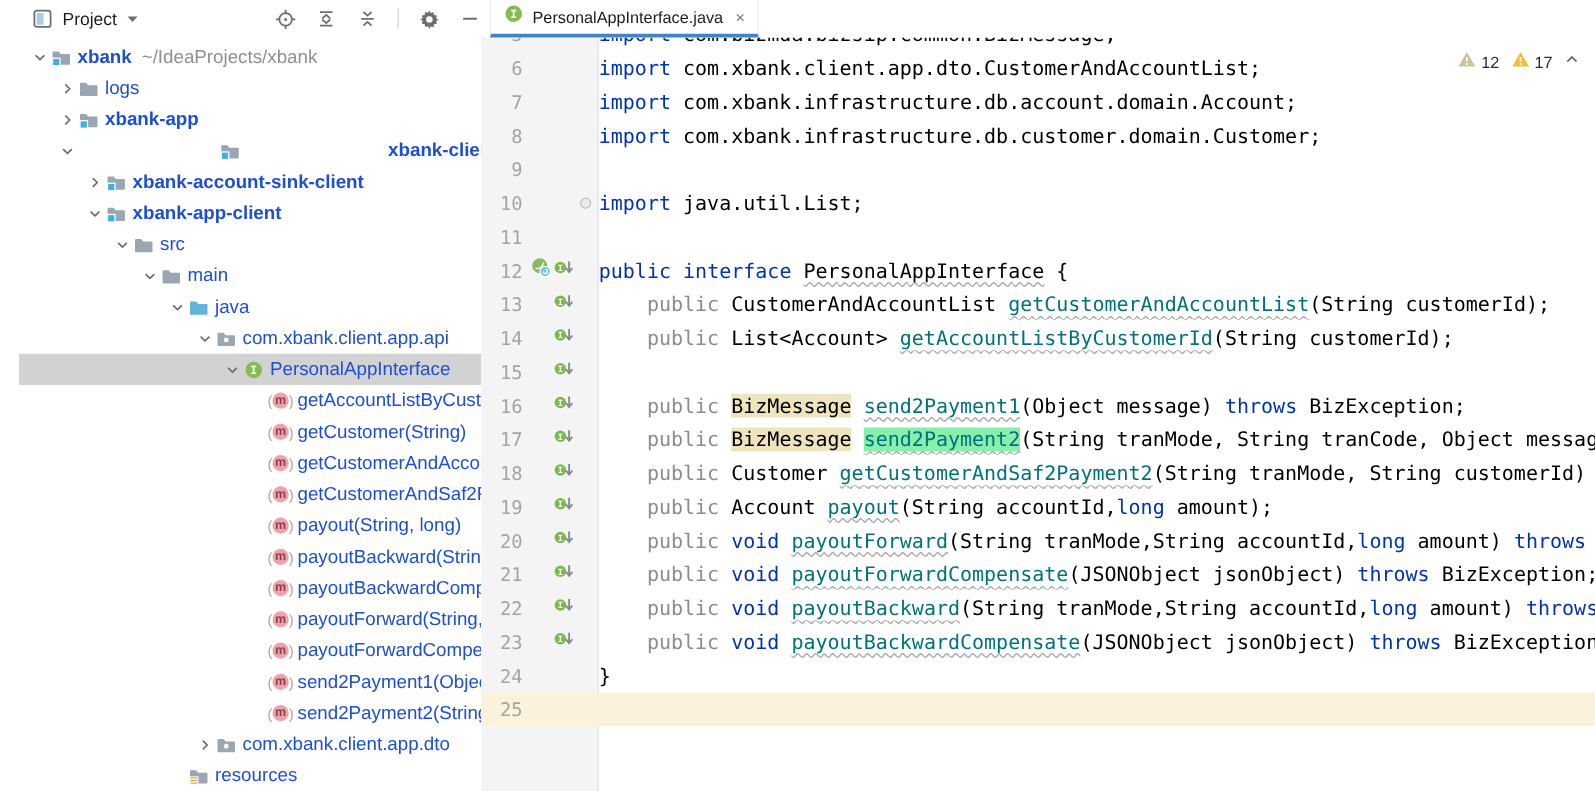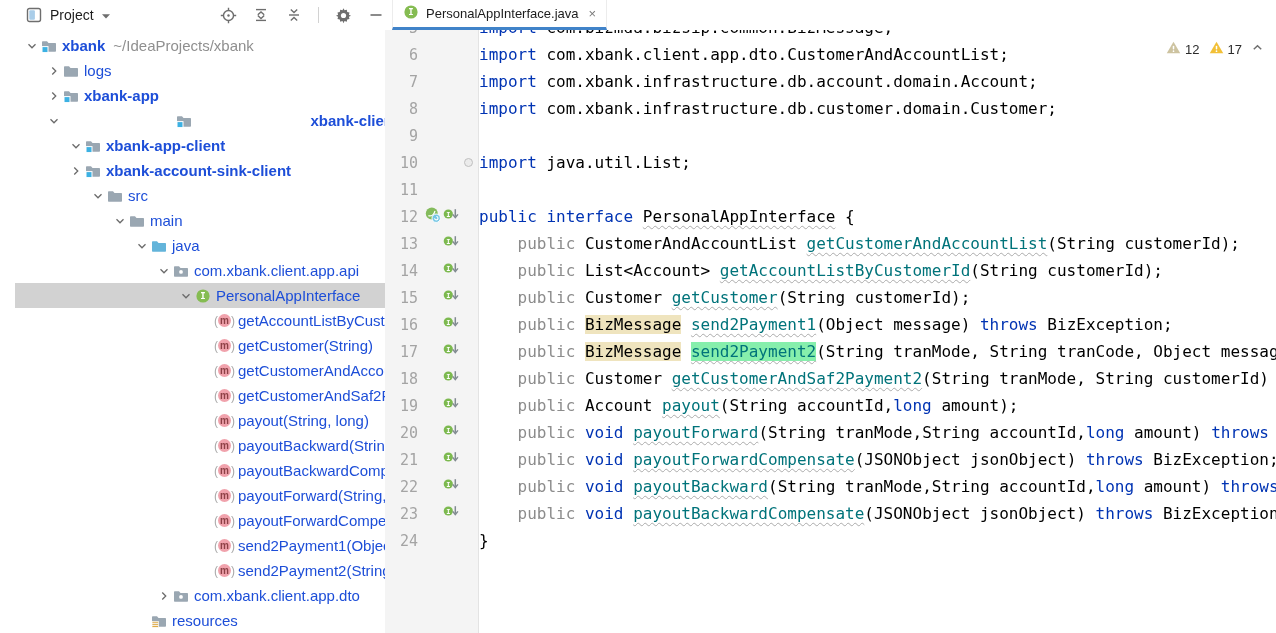--- a/index.html
+++ b/index.html
@@ -173,44 +173,44 @@
           <svg width="16" height="16" viewBox="0 0 16 16">
             <path d="M1 4.2c0-.6.4-1 1-1h4l1.5 1.9H14c.6 0 1 .4 1 1v6.7c0 .6-.4 1-1 1H2c-.6 0-1-.4-1-1z" fill="#9AA7B2"></path>
             <rect x="1" y="8.6" width="6" height="6" fill="#3CB1E3" stroke="#fff" stroke-width="1"></rect>
           </svg>
         </span>
         <span class="t-label b">xbank-client</span>
       </div>
       <div class="tree-row" style="padding-left: 52px;">
         <span class="chev">
           <svg width="14" height="14" viewBox="0 0 16 16">
+            <path d="M6 4l4 4-4 4" fill="none" stroke="#6B6B6B" stroke-width="1.5"></path>
+          </svg>
+        </span>
+        <span class="t-icon">
+          <svg width="16" height="16" viewBox="0 0 16 16">
+            <path d="M1 4.2c0-.6.4-1 1-1h4l1.5 1.9H14c.6 0 1 .4 1 1v6.7c0 .6-.4 1-1 1H2c-.6 0-1-.4-1-1z" fill="#9AA7B2"></path>
+            <rect x="1" y="8.6" width="6" height="6" fill="#3CB1E3" stroke="#fff" stroke-width="1"></rect>
+          </svg>
+        </span>
+        <span class="t-label b">xbank-account-sink-client</span>
+      </div>
+      <div class="tree-row" style="padding-left: 52px;">
+        <span class="chev">
+          <svg width="14" height="14" viewBox="0 0 16 16">
             <path d="M4 6l4 4 4-4" fill="none" stroke="#6B6B6B" stroke-width="1.5"></path>
           </svg>
         </span>
         <span class="t-icon">
           <svg width="16" height="16" viewBox="0 0 16 16">
             <path d="M1 4.2c0-.6.4-1 1-1h4l1.5 1.9H14c.6 0 1 .4 1 1v6.7c0 .6-.4 1-1 1H2c-.6 0-1-.4-1-1z" fill="#9AA7B2"></path>
             <rect x="1" y="8.6" width="6" height="6" fill="#3CB1E3" stroke="#fff" stroke-width="1"></rect>
           </svg>
         </span>
         <span class="t-label b">xbank-app-client</span>
-      </div>
-      <div class="tree-row" style="padding-left: 52px;">
-        <span class="chev">
-          <svg width="14" height="14" viewBox="0 0 16 16">
-            <path d="M6 4l4 4-4 4" fill="none" stroke="#6B6B6B" stroke-width="1.5"></path>
-          </svg>
-        </span>
-        <span class="t-icon">
-          <svg width="16" height="16" viewBox="0 0 16 16">
-            <path d="M1 4.2c0-.6.4-1 1-1h4l1.5 1.9H14c.6 0 1 .4 1 1v6.7c0 .6-.4 1-1 1H2c-.6 0-1-.4-1-1z" fill="#9AA7B2"></path>
-            <rect x="1" y="8.6" width="6" height="6" fill="#3CB1E3" stroke="#fff" stroke-width="1"></rect>
-          </svg>
-        </span>
-        <span class="t-label b">xbank-account-sink-client</span>
       </div>
       <div class="tree-row" style="padding-left: 74px;">
         <span class="chev">
           <svg width="14" height="14" viewBox="0 0 16 16">
             <path d="M4 6l4 4 4-4" fill="none" stroke="#6B6B6B" stroke-width="1.5"></path>
           </svg>
         </span>
         <span class="t-icon">
           <svg width="16" height="16" viewBox="0 0 16 16">
             <path d="M1 4.2c0-.6.4-1 1-1h4l1.5 1.9H14c.6 0 1 .4 1 1v6.7c0 .6-.4 1-1 1H2c-.6 0-1-.4-1-1z" fill="#9AA7B2"></path>
@@ -554,21 +554,20 @@
             <span class="g-icons">
               <span><svg width="16" height="15" viewBox="0 0 16 15">
                   <circle cx="5.3" cy="7" r="4.6" fill="#7CB94F"></circle>
                   <text x="5.3" y="9.8" text-anchor="middle" font-size="7" font-weight="bold" fill="#fff" font-family="DejaVu Sans Mono, monospace">I</text>
                   <path d="M12.3 2.2v7.4" stroke="#808A90" stroke-width="1.5"></path>
                   <path d="M9.7 7.4l2.6 3.2 2.6-3.2" fill="none" stroke="#808A90" stroke-width="1.5"></path>
                 </svg></span>
             </span>
             <span class="g-fold"></span>
           </div>
-          <div class="l-code"><span>    </span><span class="g">public</span><span> Customer </span><span class="m">getCustomer</span><span>(String customerId);</span></div>
         </div>
         <div class="line">
           <div class="l-gutter">
             <span class="g-num">16</span>
             <span class="g-icons">
               <span><svg width="16" height="15" viewBox="0 0 16 15">
                   <circle cx="5.3" cy="7" r="4.6" fill="#7CB94F"></circle>
                   <text x="5.3" y="9.8" text-anchor="middle" font-size="7" font-weight="bold" fill="#fff" font-family="DejaVu Sans Mono, monospace">I</text>
                   <path d="M12.3 2.2v7.4" stroke="#808A90" stroke-width="1.5"></path>
                   <path d="M9.7 7.4l2.6 3.2 2.6-3.2" fill="none" stroke="#808A90" stroke-width="1.5"></path>
@@ -683,20 +682,28 @@
           </div>
           <div class="l-code"><span>    </span><span class="g">public</span><span> </span><span class="k">void</span><span> </span><span class="m">payoutBackwardCompensate</span><span>(JSONObject jsonObject) </span><span class="k">throws</span><span> BizException;</span></div>
         </div>
         <div class="line">
           <div class="l-gutter">
             <span class="g-num">24</span>
             <span class="g-icons"></span>
             <span class="g-fold"></span>
           </div>
           <div class="l-code"><span>}</span></div>
+        </div>
+        <div class="line caret">
+          <div class="l-gutter">
+            <span class="g-num">25</span>
+            <span class="g-icons"></span>
+            <span class="g-fold"></span>
+          </div>
+          <div class="l-code"></div>
         </div>
       </div>
     <div class="inspections">
       <span class="insp-item">
         <span>
           <svg width="15" height="15" viewBox="0 0 16 16">
               <path d="M8 1.8L15.2 14H.8z" fill="#CDC3A0"></path>
               <rect x="7.2" y="6" width="1.6" height="4" rx="0.8" fill="#fff"></rect>
               <circle cx="8" cy="11.9" r="0.9" fill="#fff"></circle>
             </svg>

